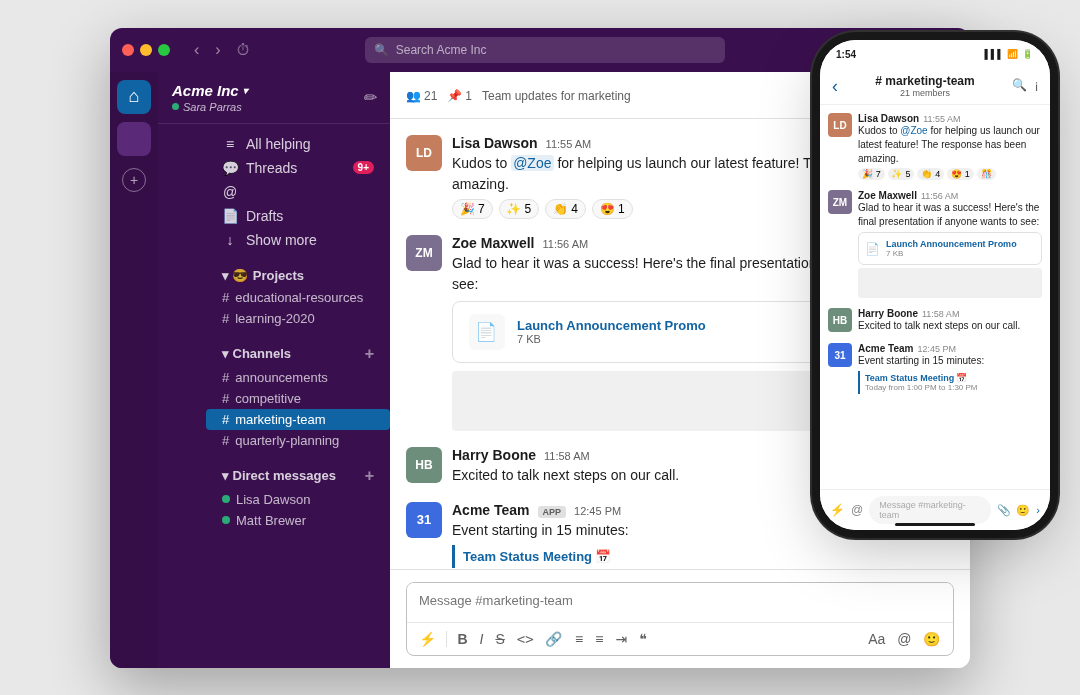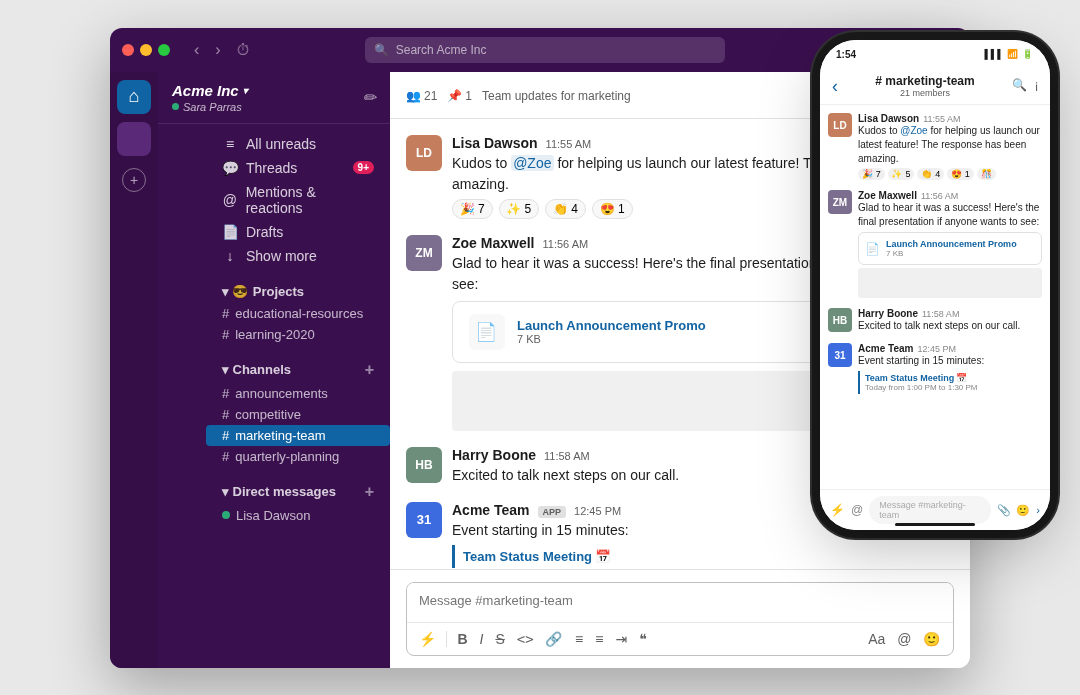--- a/index.html
+++ b/index.html
@@ -586,30 +586,29 @@
               <span class="status-dot"></span>
               <span>Sara Parras</span>
             </div>
           </div>
           <div class="edit-btn">✏</div>
         </div>
 
         <div class="sidebar-nav">
           <div class="nav-item">
             <span class="nav-icon">≡</span>
-            <span>All unreads</span>
+            <span>All helping</span>
           </div>
           <div class="nav-item">
             <span class="nav-icon">💬</span>
             <span>Threads</span>
             <span class="badge">9+</span>
           </div>
           <div class="nav-item">
             <span class="nav-icon">@</span>
-            <span>Mentions &amp; reactions</span>
           </div>
           <div class="nav-item">
             <span class="nav-icon">📄</span>
             <span>Drafts</span>
           </div>
           <div class="nav-item">
             <span class="nav-icon">↓</span>
             <span>Show more</span>
           </div>
 
@@ -650,20 +649,24 @@
           </div>
 
           <div class="section-header" style="margin-top:8px;">
             <span>▾</span>
             <span>Direct messages</span>
             <span class="add-btn">+</span>
           </div>
           <div class="dm-item">
             <span class="dm-dot"></span>
             <span>Lisa Dawson</span>
+          </div>
+          <div class="dm-item">
+            <span class="dm-dot"></span>
+            <span>Matt Brewer</span>
           </div>
         </div>
       </div>
     </div>
 
     <div class="chat-area">
 
       <div class="chat-header">
         <div>
           <div class="channel-meta">

